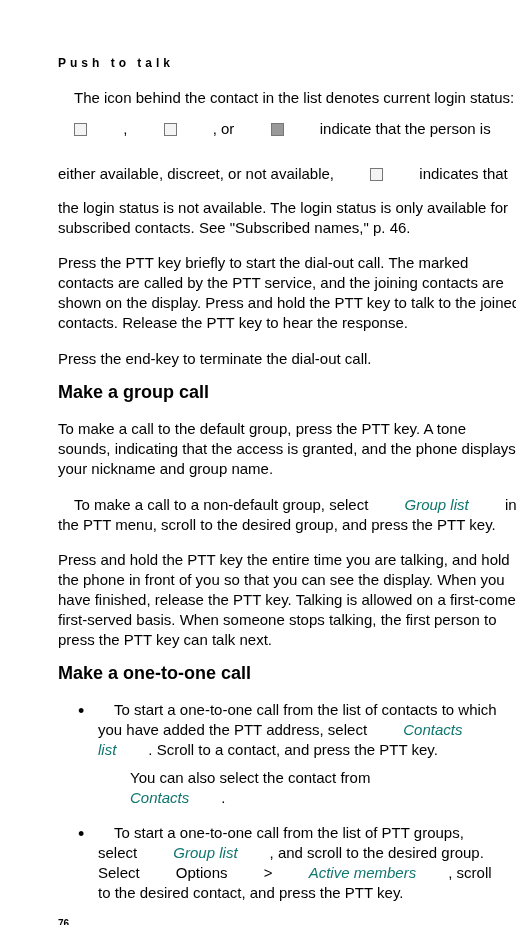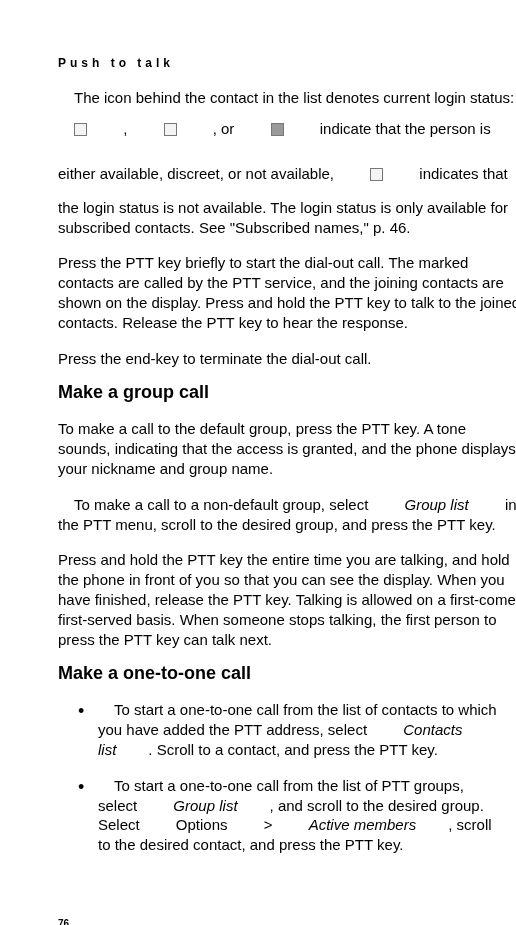--- a/index.html
+++ b/index.html
@@ -41,21 +41,21 @@
       border: 1px solid #777;
       background: #f4f4f4;
       vertical-align: middle;
       position: relative;
       top: -1px;
     }
     .inline-icon.solid {
       background: #999;
     }
     .link-text {
-      color: #000000;
+      color: #0f766e;
       font-style: italic;
     }
     .bold-text {
       font-weight: normal;
     }
     ul.bullet-list {
       list-style: none;
       padding-left: 0;
     }
     ul.bullet-list > li {
@@ -112,19 +112,22 @@
   <span>To make a call to a non-default group, select </span><span class="link-text">Group list</span><span> in the PTT menu, scroll to the desired group, and press the PTT key.</span>
 </p>
 
 <p class="paragraph">Press and hold the PTT key the entire time you are talking, and hold the phone in front of you so that you can see the display. When you have finished, release the PTT key. Talking is allowed on a first-come, first-served basis. When someone stops talking, the first person to press the PTT key can talk next.</p>
 
 <h2 class="section-heading">Make a one-to-one call</h2>
 
 <ul class="bullet-list">
   <li>
     <span>To start a one-to-one call from the list of contacts to which you have added the PTT address, select </span><span class="link-text">Contacts list</span><span>. Scroll to a contact, and press the PTT key.</span>
+    <div class="sub-paragraph">
+      <span>You can also select the contact from </span><span class="link-text">Contacts</span><span>.</span>
+    </div>
   </li>
   <li>
     <span>To start a one-to-one call from the list of PTT groups, select </span><span class="link-text">Group list</span><span>, and scroll to the desired group. Select </span><span class="bold-text">Options</span><span> &gt; </span><span class="link-text">Active members</span><span>, scroll to the desired contact, and press the PTT key.</span>
   </li>
 </ul>
 
 <div class="page-number">76</div>
 
 </body></html>

